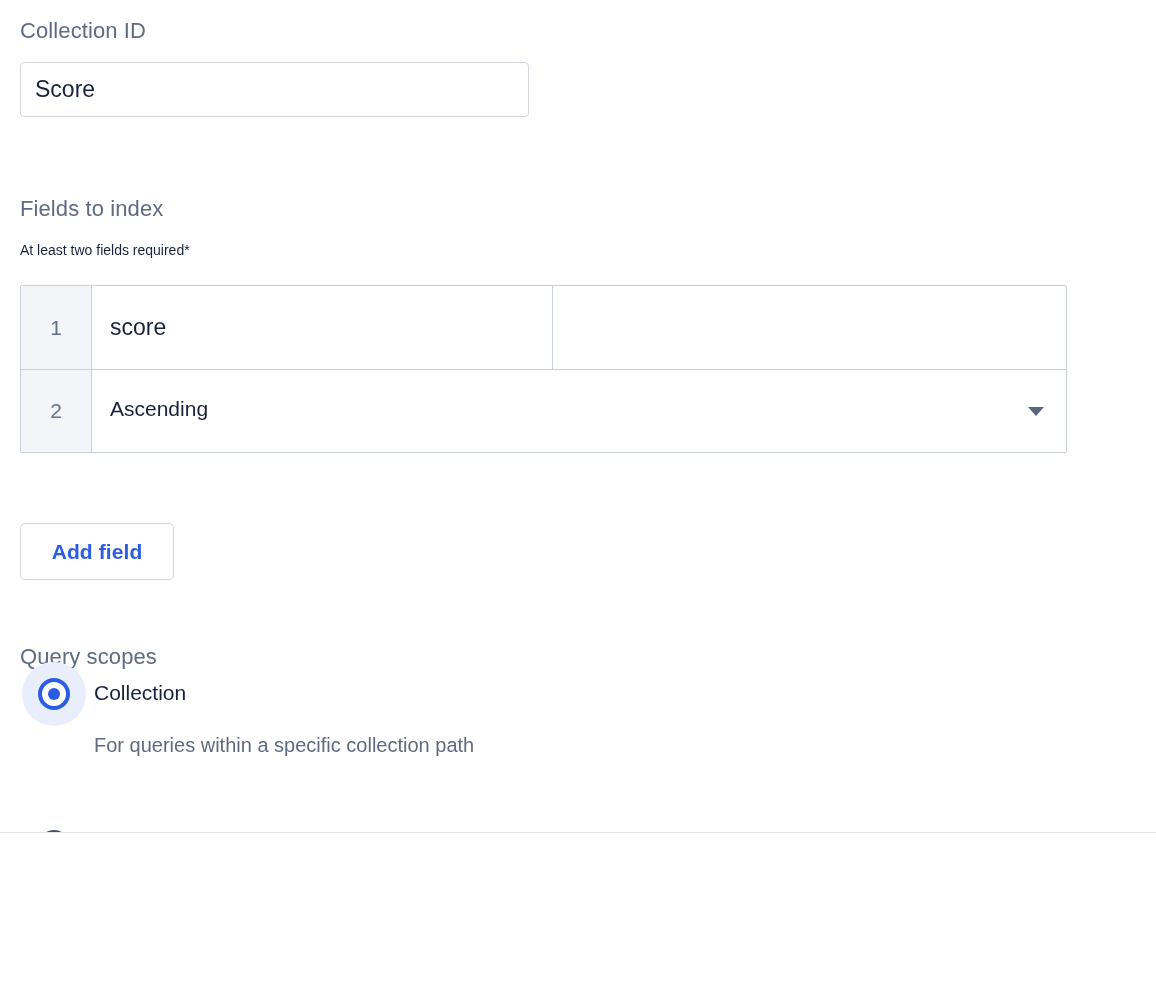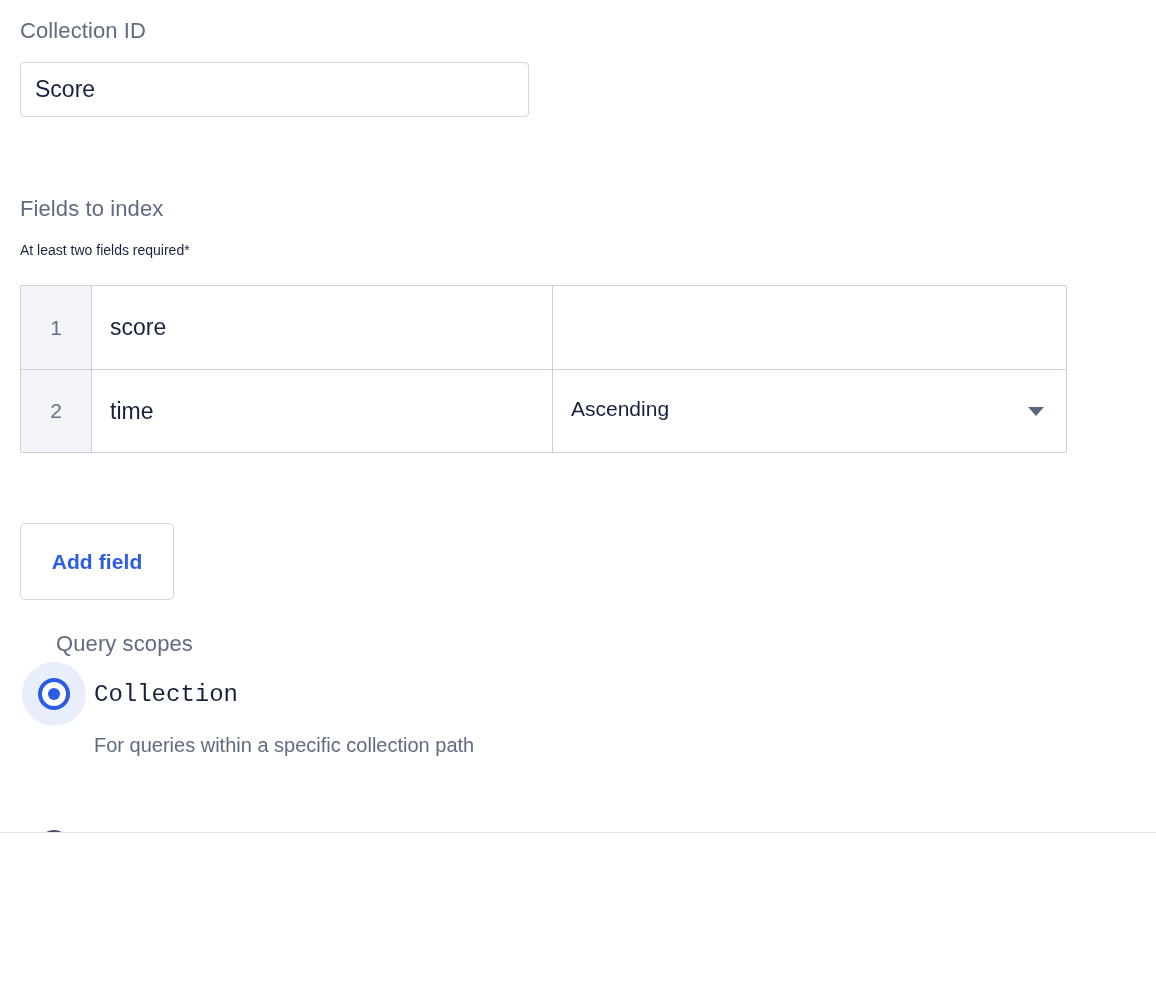--- a/index.html
+++ b/index.html
@@ -140,35 +140,35 @@
     border-right: 8px solid transparent;
     border-top: 9px solid #5a6781;
   }
 
   
   .btn-outline {
     position: absolute;
     left: 20px;
     top: 523px;
     width: 154px;
-    height: 77px;
+    height: 57px;
     box-sizing: border-box;
     border: 1px solid #d4d7dd;
     border-radius: 5px;
     background: #ffffff;
     color: #2b5ce6;
     font-family: "Liberation Sans", sans-serif;
     font-size: 21px;
     font-weight: bold;
     cursor: pointer;
     letter-spacing: 0.1px;
   }
 
   
-  #lbl-query-scopes { left: 20px; top: 631px; margin-left: 36px; }
+  #lbl-query-scopes { left: 20px; top: 644px; }
 
   .radio-group { position: absolute; left: 0; top: 672px; width: 100%; }
 
   .radio-option { position: relative; }
 
   .radio-halo {
     position: absolute;
     left: 22px;
     width: 64px;
     height: 64px;
@@ -198,24 +198,23 @@
   .radio-mark.unchecked {
     border-color: #44506b;
     background: #ffffff;
   }
   .radio-mark.unchecked::after { display: none; }
 
   .radio-label {
     position: absolute;
     left: 94px;
     top: 9px;
-    font-size: 24px;
+    font-size: 21px;
     color: #17233d;
     white-space: nowrap;
-    font-family: Liberation Mono, monospace;
   }
   .radio-desc {
     position: absolute;
     left: 94px;
     top: 62px;
     font-size: 20px;
     color: #5f6b80;
     white-space: nowrap;
     text-align: center;
   }
@@ -259,23 +258,20 @@
 
     <div class="field-row">
       <div class="row-index">1</div>
       <div class="row-field">
         <input class="row-field-input" type="text" value="score" style="">
       </div>
     </div>
 
     <div class="field-row">
       <div class="row-index">2</div>
-      <div class="row-field">
-        <input class="row-field-input" type="text" value="time" style="">
-      </div>
       <div class="row-order">
         <span class="order-text">Ascending</span>
         <span class="caret"></span>
       </div>
     </div>
 
   </div>
 
   <button class="btn-outline">Add field</button>
 

